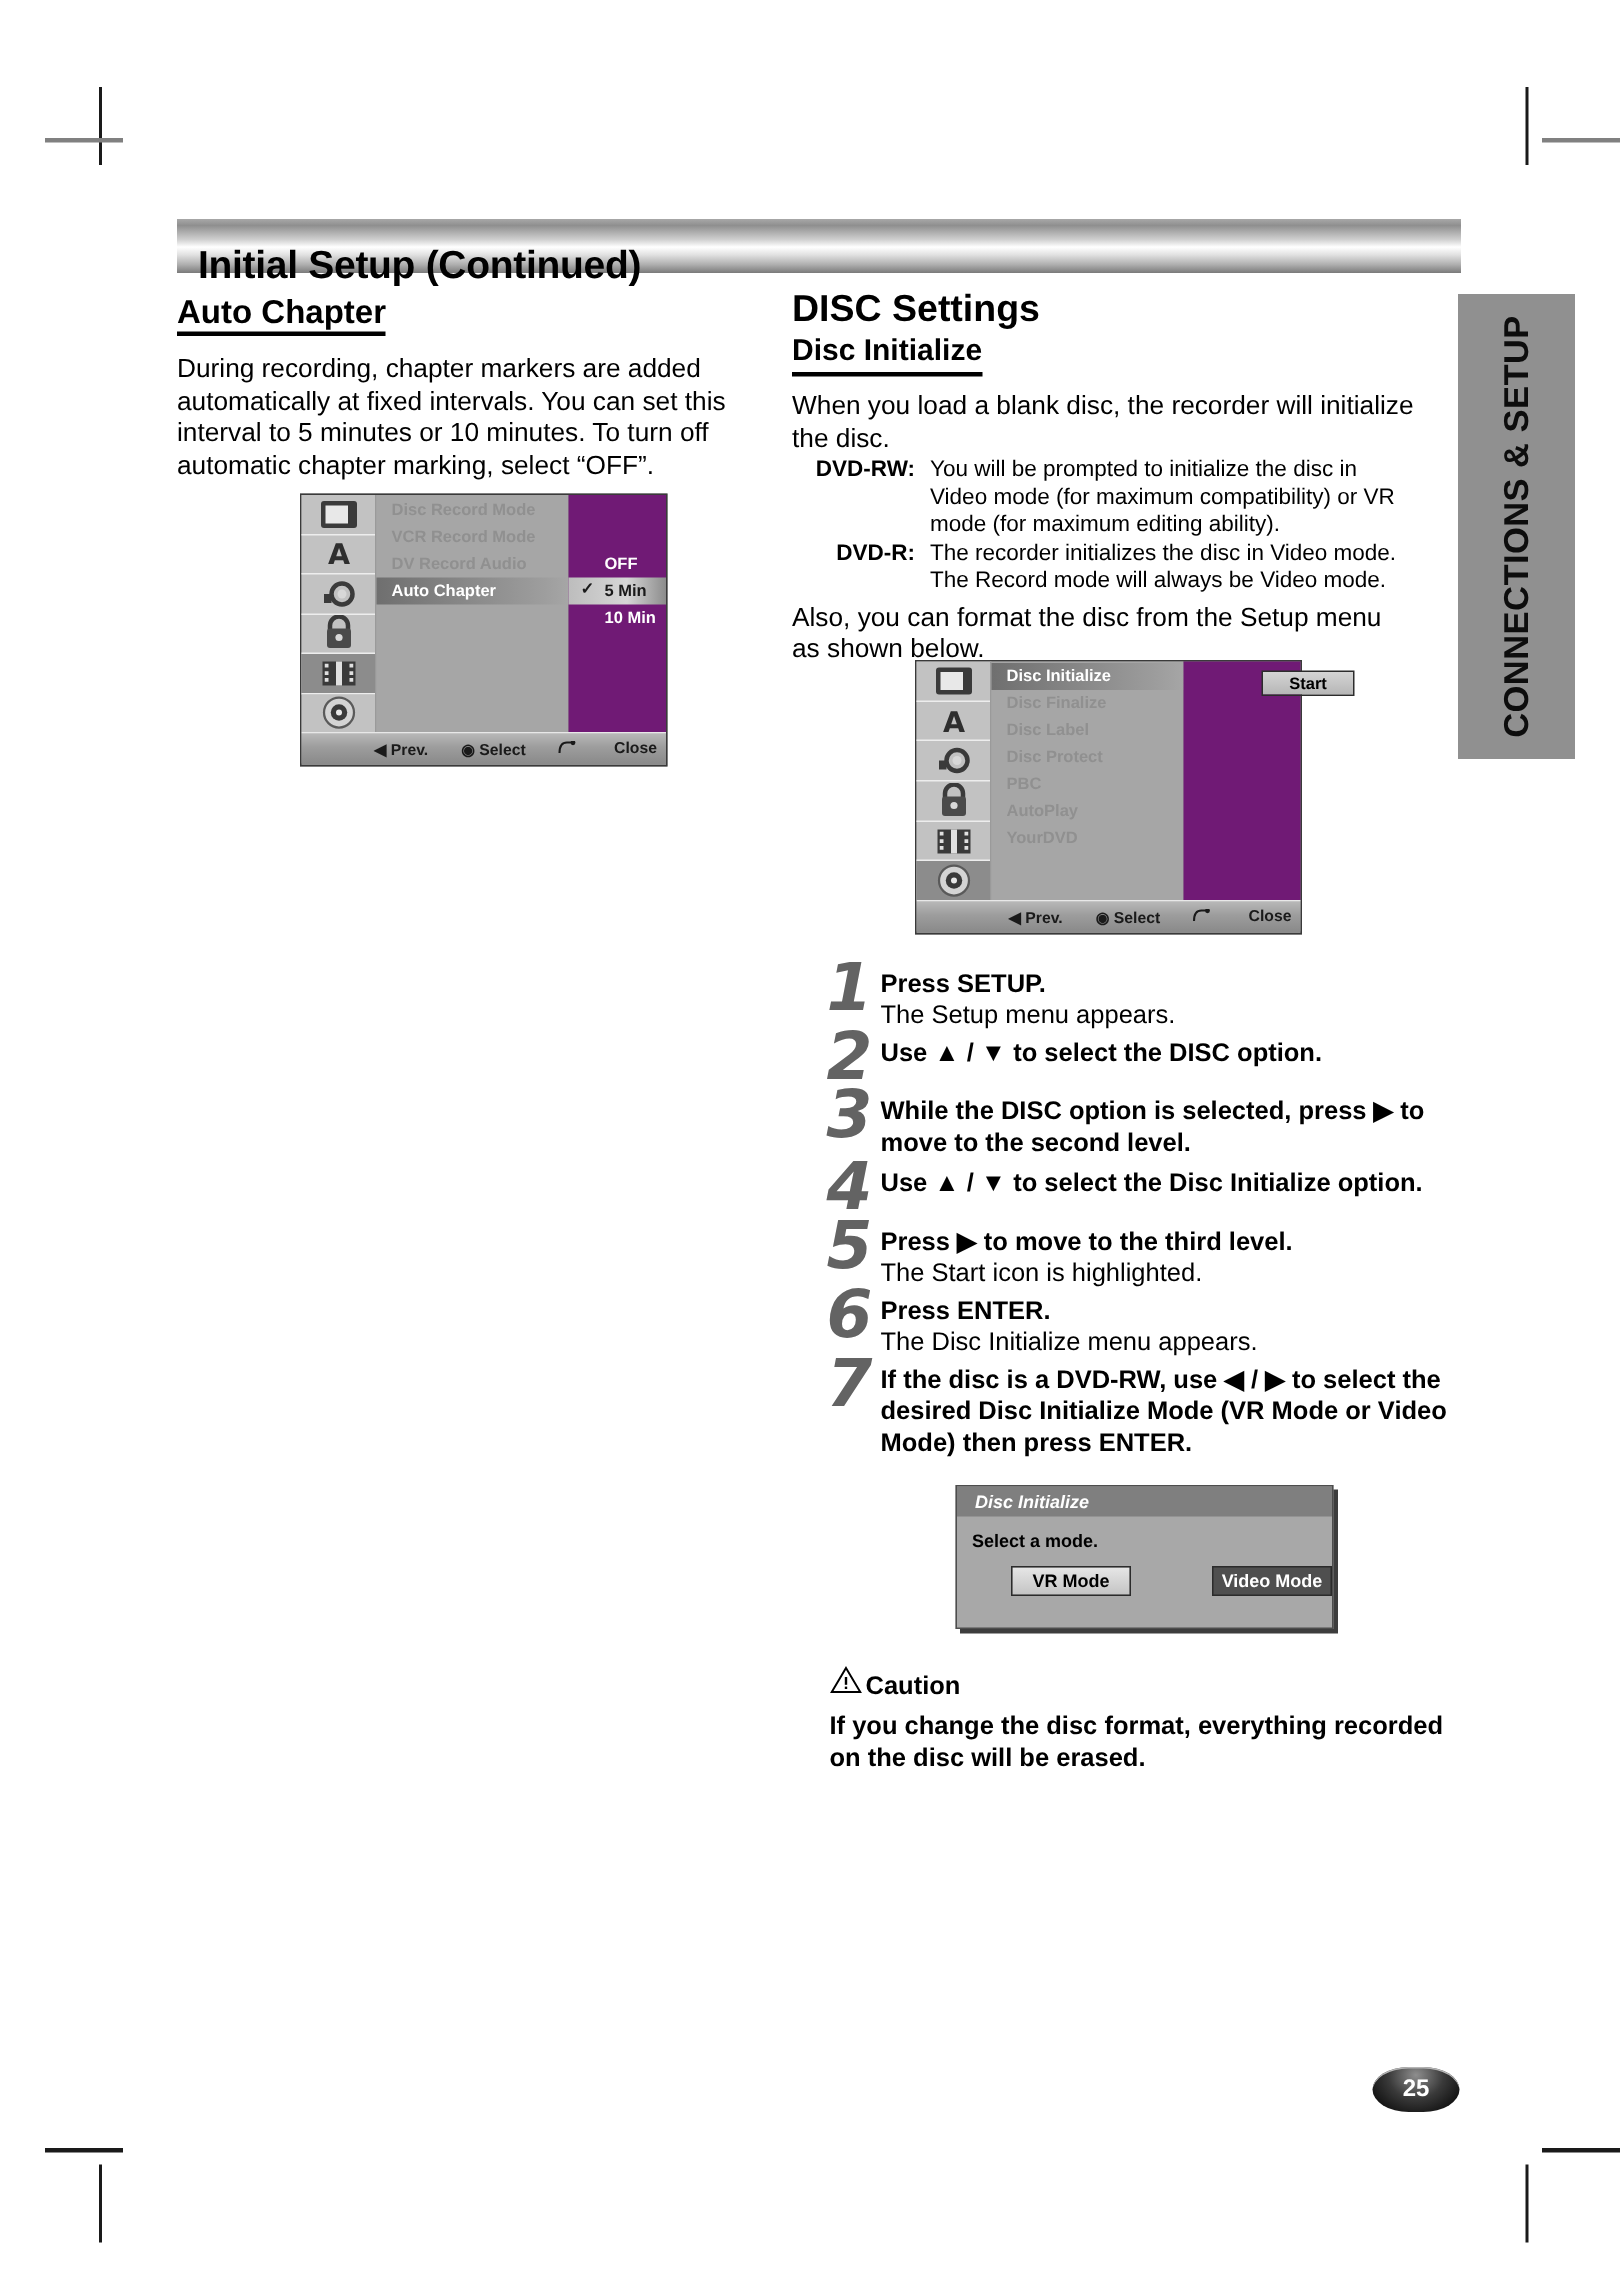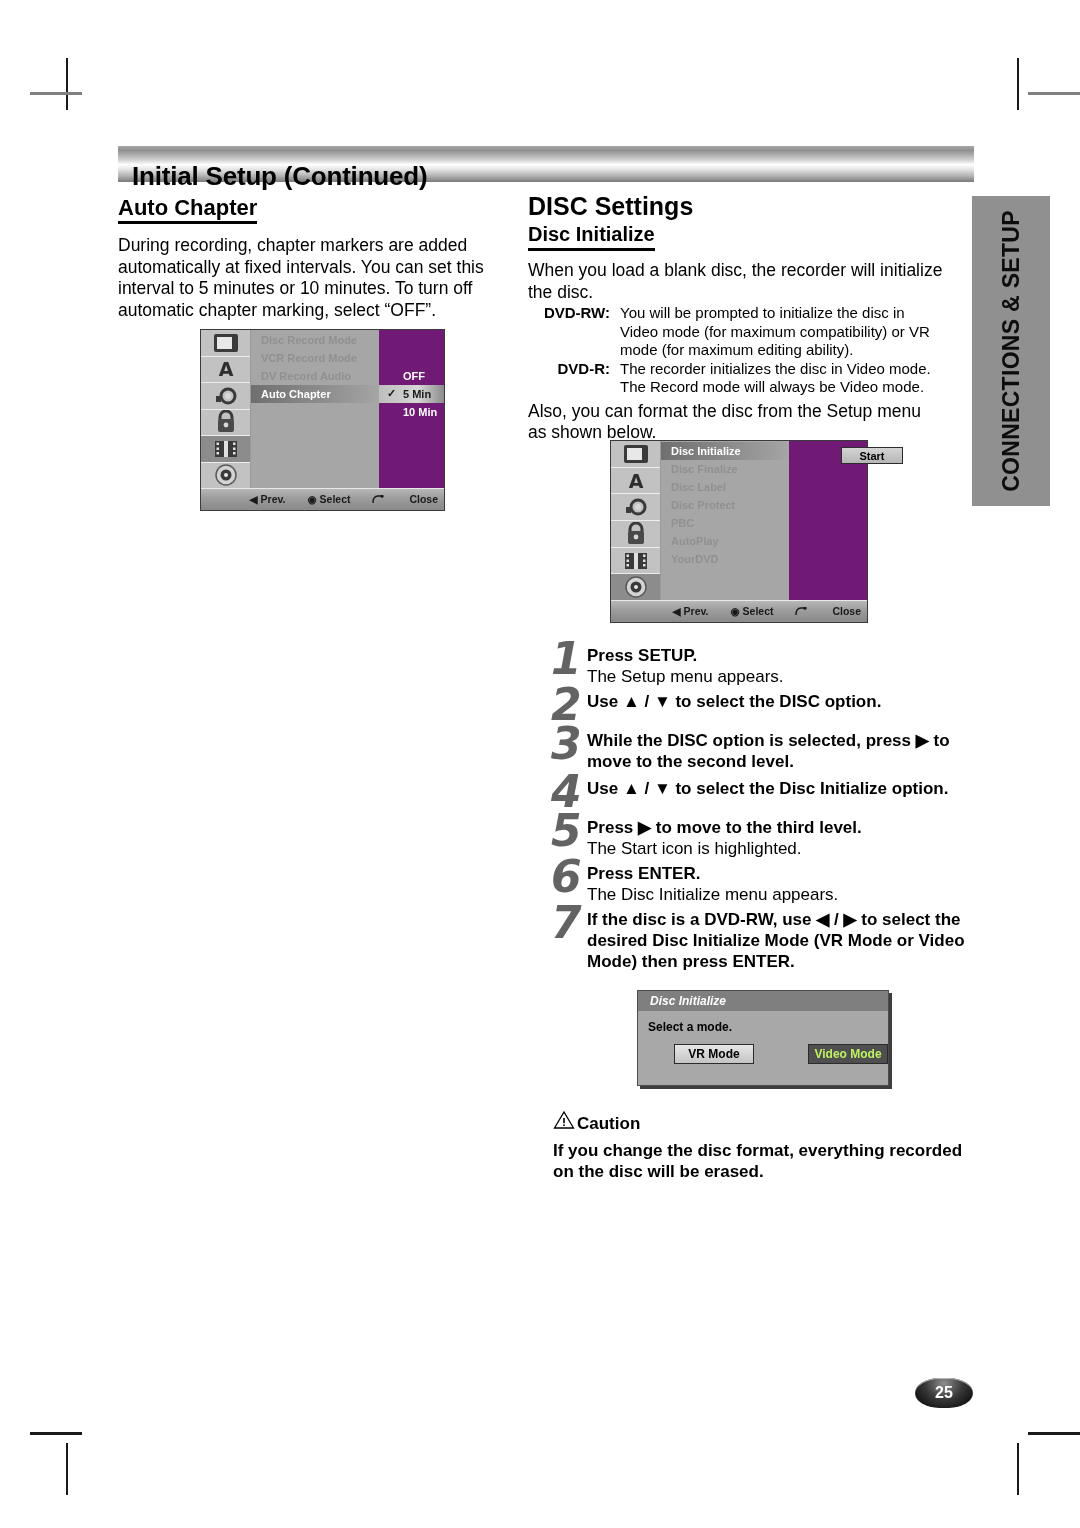--- a/index.html
+++ b/index.html
@@ -317,21 +317,21 @@
     border: 1px solid #2b2b2b;
     box-sizing: border-box;
   }
   .dlg-btn.light {
     background: linear-gradient(to bottom, #e6e6e6, #c4c4c4);
     color: #000;
     margin-left: 36px;
   }
   .dlg-btn.dark {
     background: #4f4f4f;
-    color: #bef264;
+    color: #ffffff;
     margin-left: 48px;
   }
 
   
   .caution-wrap { position: absolute; left: 553px; top: 1110px; width: 420px; }
   .caution-head {
     display: flex;
     align-items: flex-end;
     font-size: 17px;
     font-weight: bold;

